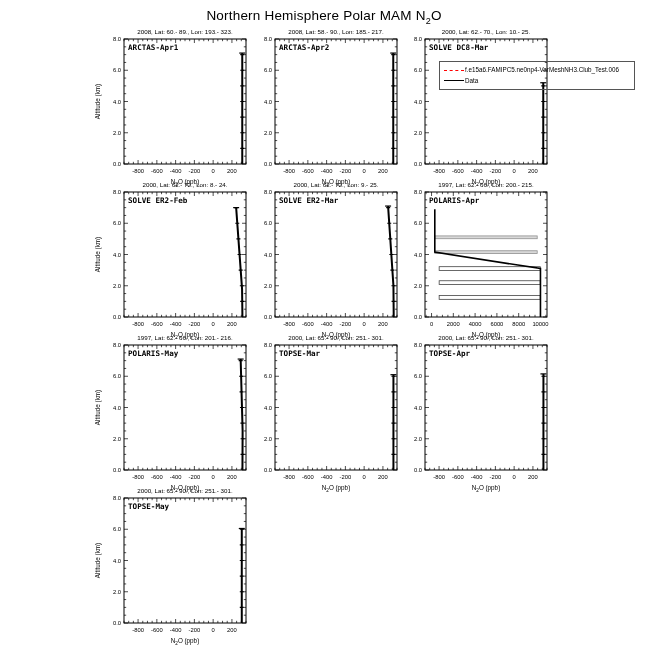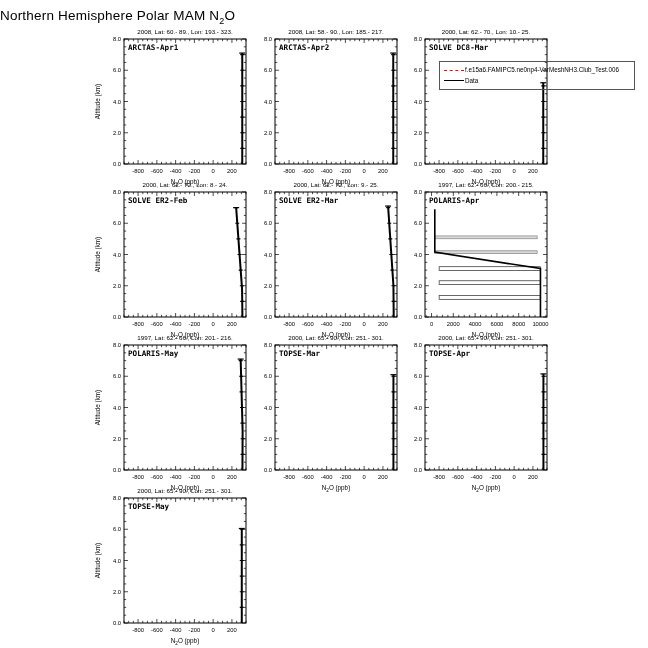--- a/index.html
+++ b/index.html
@@ -1,21 +1,21 @@
 <!DOCTYPE html>
 <html><head>
 <meta charset="utf-8">
 <style>
   html,body{margin:0;padding:0;}
   body{
     width:648px;height:648px;position:relative;background:#ffffff;
     font-family:"Liberation Sans",sans-serif;overflow:hidden;
   }
   .main-title{
-    position:absolute;top:8px;left:0;width:648px;text-align:left;
+    position:absolute;top:8px;left:0;width:648px;text-align:center;
     font-size:13.5px;color:#000;letter-spacing:.2px;
   }
   .main-title sub{font-size:9px;}
   #panels{position:absolute;top:0;left:0;width:648px;height:480px;}
   #panels svg{position:absolute;overflow:visible;}
   .legend{
     position:absolute;left:439px;top:61px;width:196px;height:29px;
     border:1px solid #555;background:transparent;z-index:5;
     display:flex;flex-direction:column;justify-content:space-evenly;
     padding:1px 0 1px 4px;box-sizing:border-box;

